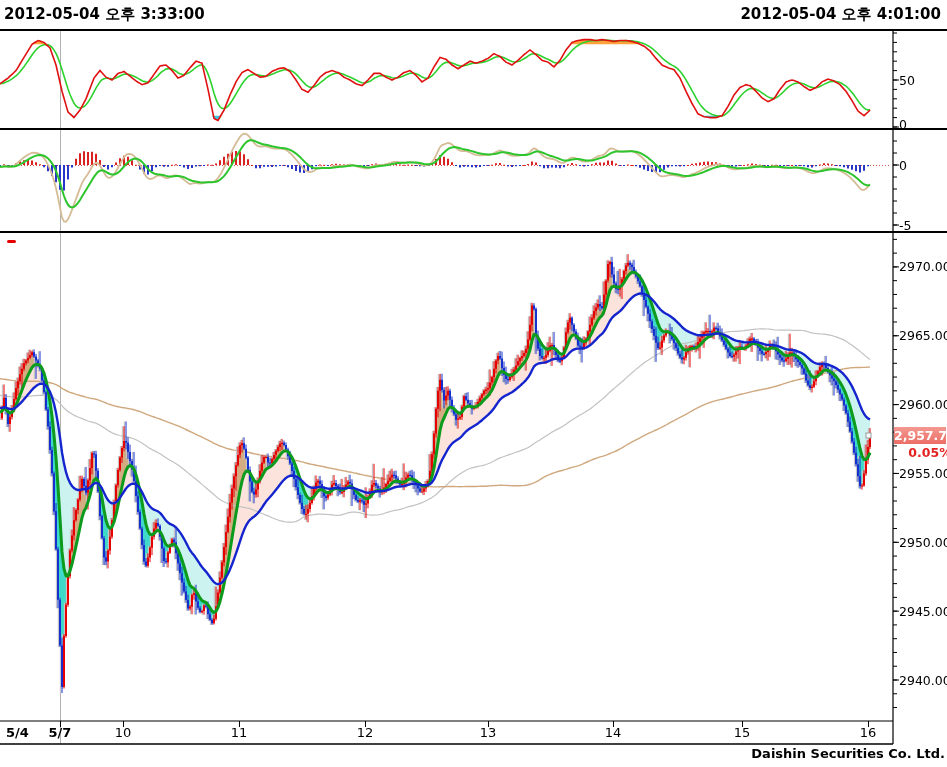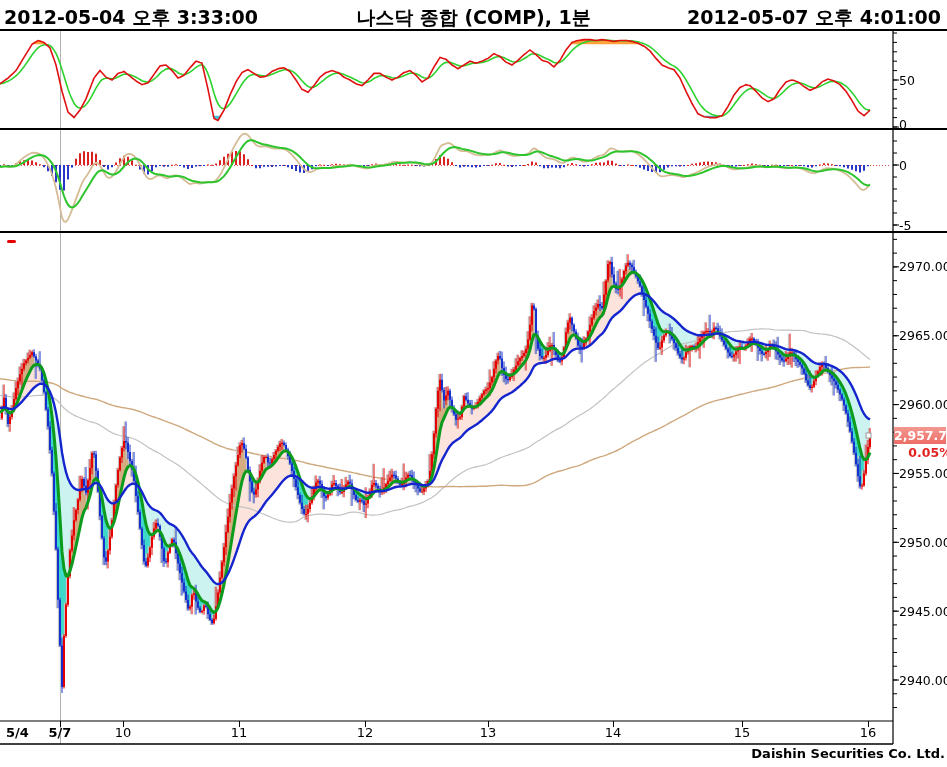--- a/index.html
+++ b/index.html
@@ -1,36 +1,35 @@
 <!DOCTYPE html>
 <html><head>
 <meta charset="utf-8">
 <style>
   html,body{margin:0;padding:0;background:#fff;}
   #win{position:relative;width:947px;height:767px;background:#fff;overflow:hidden;
        font-family:"DejaVu Sans","Liberation Sans",sans-serif;color:#000;}
-  .hdr{position:absolute;top:5px;font-size:19px;font-weight:bold;white-space:nowrap;}
+  .hdr{position:absolute;top:5px;font-size:15px;font-weight:bold;white-space:nowrap;}
   #hdrL{left:4px;}
   #hdrC{left:50%;transform:translateX(-50%);}
   #hdrR{right:6px;}
   #chart-svg{position:absolute;left:0;top:0;}
   #badge{position:absolute;left:894px;top:427px;width:52px;height:17px;line-height:17px;
          text-align:center;font-size:12.5px;font-weight:bold;color:#fff;
          background:linear-gradient(#f49890,#ec6e66);}
   #pct{position:absolute;left:894px;top:445px;width:72px;height:15px;line-height:15px;
        text-align:center;font-size:12.5px;color:#e32222;font-weight:bold;}
   #footer{position:absolute;right:2px;top:746px;font-size:13px;font-weight:bold;}
 </style>
 </head>
 <body>
 
 <div id="win">
   <div id="hdrL" class="hdr">2012-05-04 오후 3:33:00</div>
-  <div id="hdrC" class="hdr">나스닥 종합 (COMP), 1분</div>
-  <div id="hdrR" class="hdr">2012-05-07 오후 4:01:00</div>
+  <div id="hdrR" class="hdr">2012-05-04 오후 4:01:00</div>
   <svg id="chart-svg" width="947" height="767" viewBox="0 0 947 767">
       <line x1="60.5" y1="31" x2="60.5" y2="744" stroke="#b2b2b2" stroke-width="1"></line>
       <g>
         <path d="M32,44.28L34,43.02666666666667L34,44.28L32,44.28ZM34,43.02666666666667L36,41.77333333333334L36,44.28L34,44.28ZM36,41.77333333333334L38,40.52000000000001L38,44.28L36,44.28ZM38,40.52000000000001L40,41.146666666666675L40,44.28L38,44.28ZM40,41.146666666666675L42,41.77333333333334L42,44.28L40,44.28ZM42,41.77333333333334L44,42.400000000000006L44,44.28L42,44.28ZM44,42.400000000000006L46,44.28L46,44.28L44,44.28ZM570,44.28L572,42.400000000000006L572,44.28L570,44.28ZM572,42.400000000000006L574,41.77333333333334L574,44.28L572,44.28ZM574,41.77333333333334L576,41.146666666666675L576,44.28L574,44.28ZM576,41.146666666666675L578,40.52000000000001L578,44.28L576,44.28ZM578,40.52000000000001L580,40.20666666666668L580,44.28L578,44.28ZM580,40.20666666666668L582,39.89333333333333L582,44.28L580,44.28ZM582,39.89333333333333L584,39.58L584,44.28L582,44.28ZM584,39.58L586,39.58L586,44.28L584,44.28ZM586,39.58L588,39.58L588,44.28L586,44.28ZM588,39.58L590,39.58L590,44.28L588,44.28ZM590,39.58L592,39.89333333333333L592,44.28L590,44.28ZM592,39.89333333333333L594,40.20666666666668L594,44.28L592,44.28ZM594,40.20666666666668L596,40.52000000000001L596,44.28L594,44.28ZM596,40.52000000000001L598,40.20666666666668L598,44.28L596,44.28ZM598,40.20666666666668L600,39.89333333333333L600,44.28L598,44.28ZM600,39.89333333333333L602,39.58L602,44.28L600,44.28ZM602,39.58L604,39.89333333333333L604,44.28L602,44.28ZM604,39.89333333333333L606,40.20666666666668L606,44.28L604,44.28ZM606,40.20666666666668L608,40.52000000000001L608,44.28L606,44.28ZM608,40.52000000000001L610,40.83333333333333L610,44.28L608,44.28ZM610,40.83333333333333L612,41.146666666666675L612,44.28L610,44.28ZM612,41.146666666666675L614,41.46000000000001L614,44.28L612,44.28ZM614,41.46000000000001L616,41.146666666666675L616,44.28L614,44.28ZM616,41.146666666666675L618,40.83333333333333L618,44.28L616,44.28ZM618,40.83333333333333L620,40.52000000000001L620,44.28L618,44.28ZM620,40.52000000000001L622,40.52000000000001L622,44.28L620,44.28ZM622,40.52000000000001L624,40.52000000000001L624,44.28L622,44.28ZM624,40.52000000000001L626,40.52000000000001L626,44.28L624,44.28ZM626,40.52000000000001L628,40.83333333333333L628,44.28L626,44.28ZM628,40.83333333333333L630,41.146666666666675L630,44.28L628,44.28ZM630,41.146666666666675L632,41.46000000000001L632,44.28L630,44.28ZM632,41.46000000000001L634,42.08666666666667L634,44.28L632,44.28ZM634,42.08666666666667L636,42.71333333333334L636,44.28L634,44.28ZM636,42.71333333333334L638,43.34L638,44.28L636,44.28ZM638,43.34L640,44.28L640,44.28L638,44.28Z" fill="#ffa23c"></path>
         <path d="M72,115.72L74,117.6L74,115.72L72,115.72ZM74,117.6L76,115.72L76,115.72L74,115.72ZM212,115.72L214,118.54L214,115.72L212,115.72ZM214,118.54L216,119.48L216,115.72L214,115.72ZM216,119.48L218,120.42L218,115.72L216,115.72ZM218,120.42L220,116.97333333333333L220,115.72L218,115.72ZM220,116.97333333333333L222,115.72L222,115.72L220,115.72ZM702,115.72L704,116.66L704,115.72L702,115.72ZM704,116.66L706,116.97333333333333L706,115.72L704,115.72ZM706,116.97333333333333L708,117.28666666666666L708,115.72L706,115.72ZM708,117.28666666666666L710,117.6L710,115.72L708,115.72ZM710,117.6L712,117.6L712,115.72L710,115.72ZM712,117.6L714,117.6L714,115.72L712,115.72ZM714,117.6L716,117.6L716,115.72L714,115.72ZM716,117.6L718,116.97333333333333L718,115.72L716,115.72ZM718,116.97333333333333L720,116.34666666666666L720,115.72L718,115.72ZM720,116.34666666666666L722,115.72L722,115.72L720,115.72Z" fill="#3cc8dc"></path>
         <polyline points="0,83.8 2,83.4 4,82.9 6,82.1 8,81.2 10,80.1 12,78.9 14,77.4 16,75.9 18,74.0 20,71.8 22,69.3 24,66.7 26,63.9 28,61.0 30,58.0 32,55.0 34,52.3 36,50.0 38,47.9 40,46.4 42,45.4 44,44.7 46,44.6 48,44.9 50,45.6 52,47.4 54,50.1 56,53.4 58,57.9 60,63.4 62,69.6 64,75.9 66,82.4 68,89.0 70,94.5 72,99.2 74,103.3 76,105.9 78,107.4 80,108.0 82,107.6 84,106.5 86,104.8 88,102.3 90,99.2 92,95.7 94,91.8 96,88.2 98,84.8 100,81.7 102,79.7 104,78.7 106,78.3 108,78.3 110,78.5 112,78.8 114,78.6 116,77.9 118,76.9 120,76.0 122,75.1 124,74.3 126,74.1 128,74.2 130,74.7 132,75.4 134,76.2 136,77.3 138,78.4 140,79.5 142,80.7 144,81.4 146,81.9 148,82.1 150,81.6 152,80.6 154,79.2 156,77.5 158,75.6 160,73.4 162,71.7 164,70.3 166,69.1 168,68.6 170,68.6 172,69.1 174,70.0 176,71.2 178,72.7 180,73.7 182,74.3 184,74.5 186,74.1 188,73.3 190,72.1 192,70.6 194,69.0 196,67.3 198,66.1 200,65.3 202,64.8 204,66.4 206,69.5 208,73.9 210,79.5 212,86.0 214,93.3 216,99.1 218,103.8 220,106.8 222,108.3 224,108.7 226,107.9 228,106.1 230,103.7 232,100.8 234,97.5 236,94.1 238,90.7 240,87.3 242,84.0 244,81.2 246,78.9 248,76.8 250,75.5 252,74.8 254,74.5 256,74.5 258,74.8 260,75.4 262,75.7 264,75.9 266,76.0 268,75.7 270,75.1 272,74.3 274,73.5 276,72.6 278,71.8 280,71.0 282,70.4 284,69.8 286,69.6 288,69.8 290,70.2 292,71.1 294,72.4 296,74.1 298,76.1 300,78.4 302,80.8 304,82.9 306,84.8 308,86.4 310,87.2 312,87.4 314,87.0 316,86.1 318,84.7 320,83.0 322,81.4 324,79.8 326,78.1 328,76.7 330,75.5 332,74.4 334,73.7 336,73.3 338,73.1 340,73.3 342,73.8 344,74.6 346,75.4 348,76.2 350,77.0 352,78.0 354,79.0 356,80.0 358,81.0 360,81.9 362,82.7 364,83.0 366,82.7 368,82.1 370,81.2 372,79.9 374,78.5 376,77.4 378,76.5 380,75.8 382,75.6 384,75.6 386,76.0 388,76.5 390,77.0 392,77.7 394,78.0 396,78.0 398,77.8 400,77.3 402,76.6 404,75.7 406,74.8 408,74.0 410,73.3 412,73.0 414,73.2 416,73.7 418,74.5 420,75.7 422,77.0 424,77.8 426,78.2 428,78.2 430,77.3 432,75.8 434,73.8 436,71.6 438,69.1 440,66.5 442,64.7 444,63.3 446,62.4 448,62.2 450,62.4 452,62.9 454,63.7 456,64.5 458,65.4 460,65.9 462,66.0 464,65.7 466,65.3 468,64.7 470,63.9 472,63.4 474,63.2 476,63.2 478,63.0 480,62.8 482,62.4 484,61.9 486,61.4 488,60.7 490,59.8 492,58.8 494,57.7 496,57.0 498,56.7 500,56.6 502,57.0 504,57.7 506,58.7 508,59.7 510,60.7 512,61.6 514,62.0 516,62.0 518,61.6 520,60.9 522,59.9 524,58.7 526,57.5 528,56.1 530,54.8 532,54.0 534,53.8 536,54.0 538,54.5 540,55.4 542,56.5 544,57.5 546,58.4 548,59.2 550,60.2 552,61.3 554,62.6 556,63.0 558,62.9 560,62.3 562,61.1 564,59.4 566,57.3 568,55.1 570,52.8 572,50.5 574,48.6 576,46.9 578,45.5 580,44.3 582,43.3 584,42.5 586,41.9 588,41.3 590,41.0 592,40.7 594,40.6 596,40.6 598,40.5 600,40.4 602,40.2 604,40.1 606,40.1 608,40.2 610,40.4 612,40.5 614,40.7 616,40.8 618,40.8 620,40.8 622,40.7 624,40.7 626,40.6 628,40.7 630,40.8 632,40.9 634,41.2 636,41.5 638,41.9 640,42.5 642,43.1 644,43.8 646,44.6 648,45.7 650,46.8 652,48.3 654,50.0 656,51.8 658,53.8 660,55.8 662,57.8 664,59.6 666,61.2 668,62.7 670,64.0 672,65.1 674,66.1 676,67.5 678,69.2 680,71.2 682,73.7 684,76.7 686,79.9 688,83.3 690,86.9 692,90.6 694,94.2 696,97.8 698,101.4 700,104.4 702,106.9 704,109.1 706,110.8 708,112.3 710,113.4 712,114.4 714,115.1 716,115.6 718,115.9 720,116.0 722,116.0 724,115.2 726,113.9 728,112.2 730,110.1 732,107.6 734,104.8 736,102.1 738,99.4 740,96.8 742,94.5 744,92.5 746,90.8 748,89.5 750,88.7 752,88.4 754,88.6 756,89.2 758,90.2 760,91.4 762,92.8 764,94.2 766,95.6 768,96.9 770,97.8 772,98.2 774,98.3 776,97.7 778,96.6 780,95.0 782,93.2 784,91.2 786,89.2 788,87.4 790,85.9 792,84.6 794,83.7 796,83.2 798,82.9 800,83.0 802,83.4 804,84.1 806,85.0 808,85.9 810,86.9 812,87.4 814,87.7 816,87.6 818,87.2 820,86.4 822,85.4 824,84.4 826,83.4 828,82.5 830,81.8 832,81.5 834,81.4 836,81.6 838,82.0 840,82.6 842,83.5 844,84.8 846,86.2 848,88.0 850,90.2 852,92.5 854,95.1 856,97.9 858,100.8 860,103.4 862,105.8 864,108.0 866,109.3 868,109.9 870,109.9" fill="none" stroke="#2ed22e" stroke-width="1.6"></polyline>
         <polyline points="0,83.8 2,82.3 4,80.9 6,79.5 8,78.1 10,76.2 12,74.4 14,72.5 16,70.6 18,67.3 20,64.0 22,60.7 24,57.4 26,54.2 28,50.9 30,47.6 32,44.3 34,43.0 36,41.8 38,40.5 40,41.1 42,41.8 44,42.4 46,44.3 48,46.2 50,48.0 52,53.7 54,59.3 56,65.0 58,73.7 60,82.5 62,91.3 64,98.2 66,105.1 68,112.0 70,113.8 72,115.7 74,117.6 76,115.1 78,112.6 80,110.1 82,106.3 84,102.6 86,98.8 88,93.6 90,88.5 92,83.3 94,78.1 96,75.6 98,73.1 100,70.6 102,72.8 104,75.0 106,77.2 108,78.1 110,79.1 112,80.0 114,77.8 116,75.6 118,73.4 120,72.8 122,72.2 124,71.5 126,73.1 128,74.7 130,76.2 132,77.8 134,79.4 136,80.9 138,82.2 140,83.4 142,84.7 144,84.1 146,83.4 148,82.8 150,80.0 152,77.2 154,74.4 156,71.5 158,68.7 160,65.9 162,65.6 164,65.3 166,65.0 168,66.8 170,68.7 172,70.6 174,73.1 176,75.6 178,78.1 180,77.2 182,76.2 184,75.3 186,72.8 188,70.3 190,67.8 192,65.6 194,63.4 196,61.2 198,61.8 200,62.5 202,63.1 204,71.9 206,80.6 208,89.4 210,99.1 212,108.8 214,118.5 216,119.5 218,120.4 220,117.0 222,113.5 224,110.1 226,105.1 228,100.1 230,95.0 232,90.7 234,86.3 236,81.9 238,78.7 240,75.6 242,72.5 244,71.5 246,70.6 248,69.7 250,70.9 252,72.2 254,73.4 256,74.7 258,75.9 260,77.2 262,76.9 264,76.6 266,76.2 268,74.7 270,73.1 272,71.5 274,70.6 276,69.7 278,68.7 280,68.4 282,68.1 284,67.8 286,69.0 288,70.3 290,71.5 292,74.4 294,77.2 296,80.0 298,83.1 300,86.3 302,89.4 304,90.3 306,91.3 308,92.2 310,90.0 312,87.8 314,85.6 316,82.8 318,80.0 320,77.2 322,75.6 324,74.0 326,72.5 328,71.9 330,71.2 332,70.6 334,71.2 336,71.9 338,72.5 340,74.0 342,75.6 344,77.2 346,78.1 348,79.1 350,80.0 352,81.3 354,82.5 356,83.8 358,84.4 360,85.0 362,85.6 364,83.8 366,81.9 368,80.0 370,77.8 372,75.6 374,73.4 376,73.4 378,73.4 380,73.4 382,74.7 384,75.9 386,77.2 388,78.1 390,79.1 392,80.0 394,79.1 396,78.1 398,77.2 400,75.6 402,74.0 404,72.5 406,71.9 408,71.2 410,70.6 412,72.2 414,73.7 416,75.3 418,77.5 420,79.7 422,81.9 424,80.6 426,79.4 428,78.1 430,74.4 432,70.6 434,66.8 436,63.7 438,60.6 440,57.4 442,58.1 444,58.7 446,59.3 448,61.2 450,63.1 452,65.0 454,66.2 456,67.5 458,68.7 460,67.5 462,66.2 464,65.0 466,63.7 468,62.5 470,61.2 472,61.8 474,62.5 476,63.1 478,62.5 480,61.8 482,61.2 484,60.3 486,59.3 488,58.4 490,56.8 492,55.2 494,53.7 496,54.6 498,55.6 500,56.5 502,58.4 504,60.3 506,62.1 508,63.1 510,64.0 512,65.0 514,63.4 516,61.8 518,60.3 520,58.4 522,56.5 524,54.6 526,53.1 528,51.5 530,49.9 532,51.5 534,53.1 536,54.6 538,56.5 540,58.4 542,60.3 544,60.9 546,61.5 548,62.1 550,63.7 552,65.3 554,66.8 556,64.6 558,62.5 560,60.3 562,56.8 564,53.4 566,49.9 568,47.4 570,44.9 572,42.4 574,41.8 576,41.1 578,40.5 580,40.2 582,39.9 584,39.6 586,39.6 588,39.6 590,39.6 592,39.9 594,40.2 596,40.5 598,40.2 600,39.9 602,39.6 604,39.9 606,40.2 608,40.5 610,40.8 612,41.1 614,41.5 616,41.1 618,40.8 620,40.5 622,40.5 624,40.5 626,40.5 628,40.8 630,41.1 632,41.5 634,42.1 636,42.7 638,43.3 640,44.3 642,45.2 644,46.2 646,47.7 648,49.3 650,50.9 652,53.4 654,55.9 656,58.4 658,60.6 660,62.8 662,65.0 664,65.9 666,66.8 668,67.8 670,68.4 672,69.0 674,69.7 676,72.5 678,75.3 680,78.1 682,82.5 684,86.9 686,91.3 688,95.4 690,99.4 692,103.5 694,106.9 696,110.4 698,113.8 700,114.8 702,115.7 704,116.7 706,117.0 708,117.3 710,117.6 712,117.6 714,117.6 716,117.6 718,117.0 720,116.3 722,115.7 724,112.6 726,109.5 728,106.3 730,102.6 732,98.8 734,95.0 736,92.5 738,90.0 740,87.5 742,86.6 744,85.6 746,84.7 748,85.2 750,85.6 752,87.5 754,89.4 756,91.3 758,93.5 760,95.7 762,97.9 764,99.1 766,100.4 768,101.6 770,100.7 772,99.7 774,98.8 776,95.7 778,92.5 780,89.4 782,86.9 784,84.4 786,81.9 788,81.3 790,80.6 792,80.0 794,80.6 796,81.3 798,81.9 800,83.4 802,85.0 804,86.6 806,87.8 808,89.1 810,90.3 812,89.4 814,88.5 816,87.5 818,85.6 820,83.8 822,81.9 824,80.9 826,80.0 828,79.1 830,79.7 832,80.3 834,80.9 836,82.2 838,83.4 840,84.7 842,86.9 844,89.1 846,91.3 848,94.4 850,97.5 852,100.7 854,104.1 856,107.6 858,111.0 860,112.6 862,114.2 864,115.7 866,113.8 868,112.0 870,110.1" fill="none" stroke="#e01010" stroke-width="1.6"></polyline>
       </g>
       <g>
         <line x1="0" y1="165.5" x2="891" y2="165.5" stroke="#e05050" stroke-width="1" stroke-dasharray="1,2"></line>

